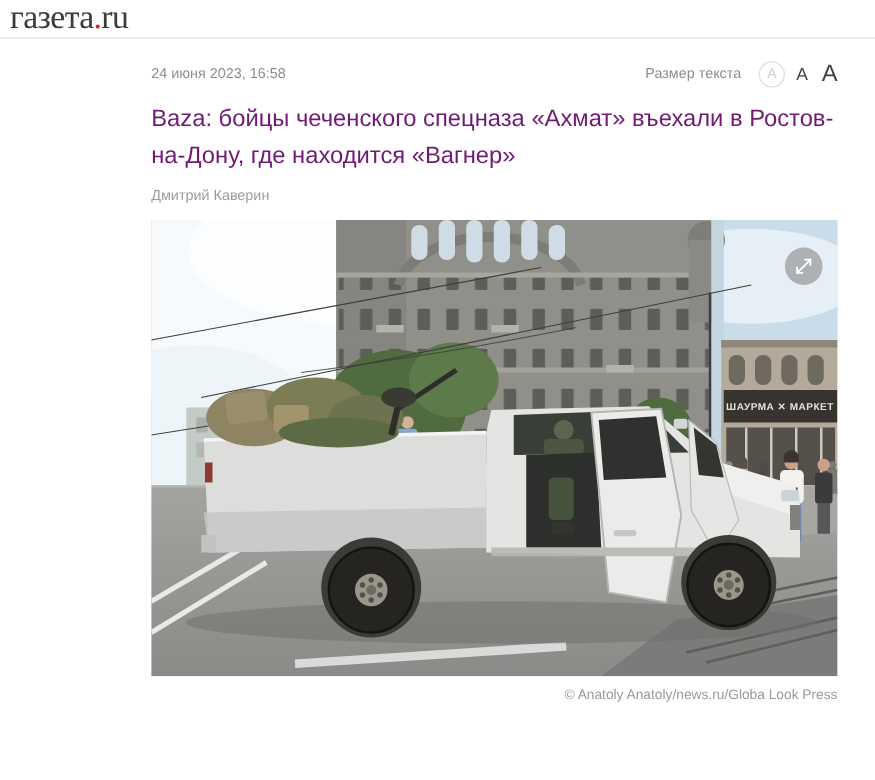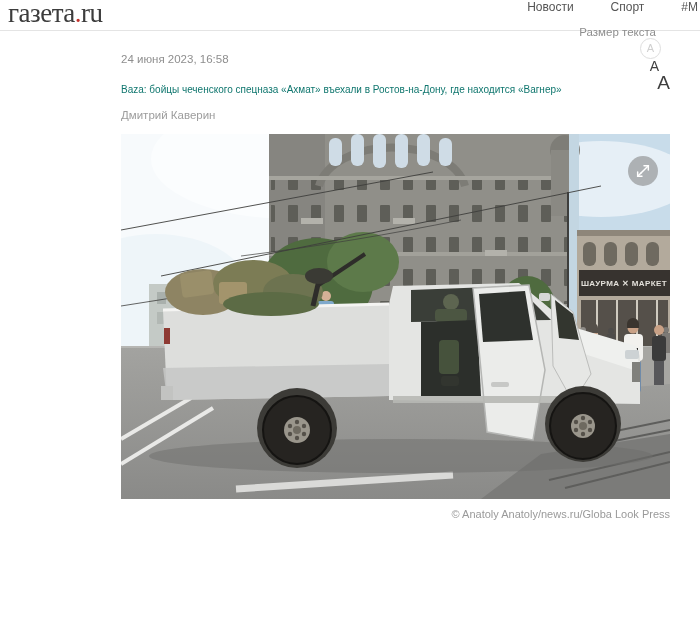--- a/index.html
+++ b/index.html
@@ -16,57 +16,52 @@
     font-family:"Liberation Serif",serif;font-size:27px;line-height:1;
     color:#3c3c3c;letter-spacing:-0.5px;cursor:pointer;white-space:nowrap;
   }
   .logo .dot{color:var(--logo-dot,#c2312a);}
   .top-nav{display:flex;gap:37px;font-size:12px;color:#555;padding-right:0;}
   .top-nav .nav-item{cursor:pointer;white-space:nowrap;}
   
   .content{width:549px;margin-left:121px;}
   .meta-row{margin-top:16px;height:24px;display:flex;justify-content:space-between;align-items:center;}
   .date{font-size:11.5px;color:#8e8e8e;}
-  .textsize{display:flex;align-items:flex-end;flex-direction:column;}
+  .textsize{display:flex;align-items:center;}
   .ts-label{font-size:11.5px;color:#8e8e8e;margin-right:14px;}
   .ts-btn{background:none;border:none;padding:0;line-height:1;color:#3f3f3f;
           font-family:"Liberation Sans",sans-serif;cursor:pointer;}
   .ts-btn.s{width:21px;height:21px;border:1px solid #dedede;border-radius:50%;
             color:#cfcfcf;font-size:11px;margin-right:9px;}
   .ts-btn.m{font-size:14px;margin-right:11px;}
   .ts-btn.l{font-size:19px;}
   h1.title{
     font-family:"Liberation Serif",serif;font-weight:700;font-size:26px;
     line-height:1.12;color:#2d2d2d;margin:11px 0 0 0;
   }
   h1.title span{display:block;}
-  .deck{font-size:10px;line-height:1.5;color:#0f766e;margin:10px 0 12px 0;max-width:549px;}
+  .deck{font-size:19px;line-height:1.5;color:#701a75;margin:10px 0 12px 0;max-width:549px;}
   .author{font-size:11.5px;color:#9d9d9d;margin-top:8px;}
   figure{margin:0;text-align:right;}
   .photo-wrap{position:relative;width:549px;height:365px;margin-top:13px;overflow:hidden;cursor:pointer;background:#c8dcea;}
   .photo-wrap svg.scene{display:block;width:549px;height:365px;}
   .expand-btn{
     position:absolute;top:22px;right:12px;width:30px;height:30px;border-radius:50%;
     border:none;background:rgba(125,125,125,.55);display:flex;align-items:center;
     justify-content:center;cursor:pointer;padding:0;
   }
   .credit{font-size:11px;color:#9a9a9a;margin-top:9px;}
 </style>
 </head>
 <body>
 
 <header class="site-header">
   <div class="logo">
     <span>газета</span><span class="dot">.</span><span>ru</span>
   </div>
-  <nav class="top-nav">
-    <span class="nav-item">Новости</span>
-    <span class="nav-item">Спорт</span>
-    <span class="nav-item">#М</span>
-  </nav>
 </header>
 
 <main class="content">
   <div class="meta-row">
     <span class="date">24 июня 2023, 16:58</span>
     <div class="textsize">
       <span class="ts-label">Размер текста</span>
       <button class="ts-btn s">A</button>
       <button class="ts-btn m">A</button>
       <button class="ts-btn l">A</button>

